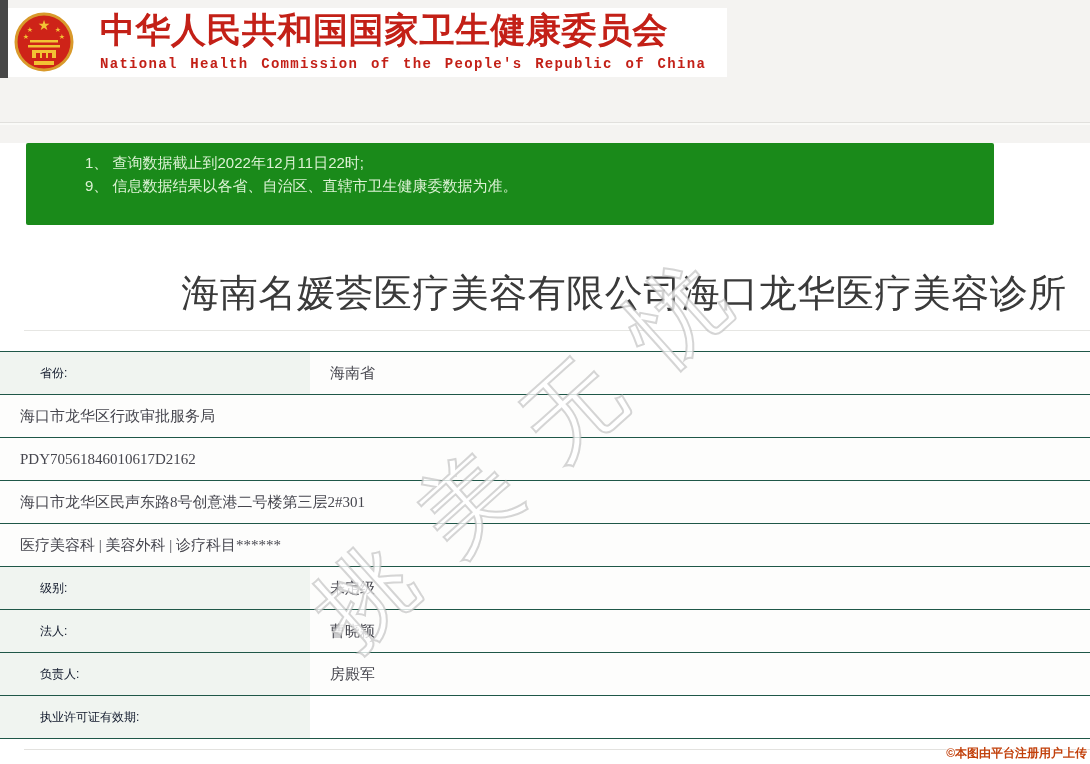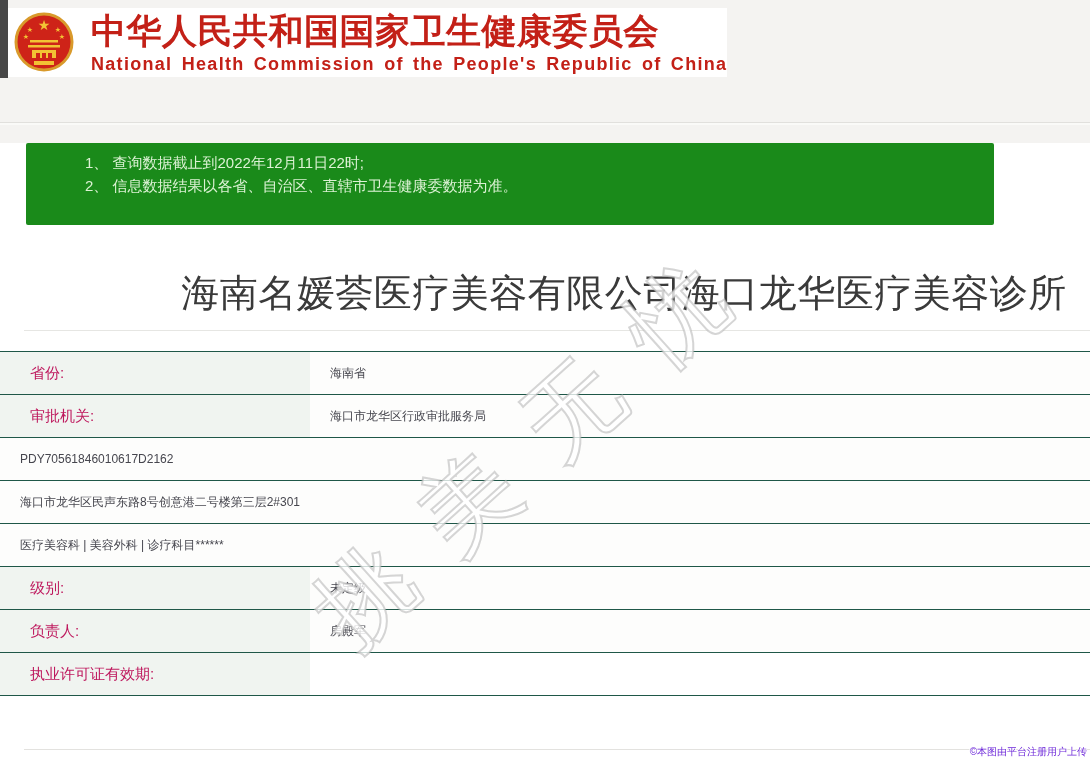--- a/index.html
+++ b/index.html
@@ -22,27 +22,27 @@
   }
   .left-dark-edge {
     position:absolute; left:0; top:0; width:8px; height:78px;
     background:#474747;
   }
   .header-card {
     position:absolute; left:8px; top:8px; width:719px; height:69px;
     background:#ffffff; display:flex; align-items:center;
   }
   .emblem-wrap { width:66px; height:66px; margin-left:3px; flex:0 0 auto; }
-  .header-titles { margin-left:14px; }
+  .header-titles { margin-left:23px;font-family:Liberation Mono, monospace; }
   .header-title-cn {
     font-size:35px; font-weight:bold; color:#c32017;
     letter-spacing:0.5px; line-height:40px; white-space:nowrap;
   }
   .header-title-en {
-    font-size:18px; font-weight:bold; color:#c32017;
+    font-size:14px; font-weight:bold; color:#c32017;
     letter-spacing:1.3px; word-spacing:3px; margin-top:3px; white-space:nowrap;
   }
 
   
   .notice-box {
     position:absolute; left:26px; top:143px; width:968px; height:82px;
     background:#1a8a1a; border-radius:2px;
     padding:9px 0 0 59px;
     color:#dcf2d4; font-size:15px; line-height:22.5px;
   }
@@ -60,47 +60,47 @@
   }
 
   
   .info-table {
     position:absolute; left:0; top:351px; width:1090px;
     border-top:1px solid #1f5748;
   }
   .row { display:flex; height:43px; border-bottom:1px solid #1f5748; }
   .label-cell {
     width:310px; background:#f0f4f0; flex:0 0 auto;
-    display:flex; align-items:center; padding-left:30px;
-    font-size:15px; color:#be185d;
+    display:flex; align-items:center; padding-left:40px;
+    font-size:12px; color:#0f172a;
   }
   .value-cell {
     flex:1; background:#fdfdfc;
     display:flex; align-items:center; padding-left:20px;
-    font-size:12px; color:#46464e;
+    font-size:15px; color:#46464e;font-family:Liberation Serif, serif;
   }
 
   
   .watermark {
     position:absolute; left:330px; top:565px;
     transform:rotate(-42deg); transform-origin:left center;
     font-size:95px; letter-spacing:45px; white-space:nowrap;
     color:rgba(255,255,255,0.78);
     -webkit-text-stroke:2px rgba(185,185,185,0.6);
     pointer-events:none; z-index:5;
   }
 
   
   .footer-line {
     position:absolute; left:24px; top:749px; width:1066px; height:1px;
     background:#e3e2df;
   }
   .copyright-note {
     position:absolute; right:3px; top:745px;
-    font-size:10px; font-weight:normal; color:#6d28d9; white-space:nowrap;
+    font-size:12px; font-weight:bold; color:#c2410c; white-space:nowrap;
     text-shadow:-1px 0 0 #fff, 1px 0 0 #fff, 0 -1px 0 #fff, 0 1px 0 #fff;
     z-index:6;
   }
 </style>
 </head>
 <body>
 
 <div class="top-zone"></div>
 <div class="top-divider"></div>
 <div class="left-dark-edge"></div>
@@ -124,49 +124,52 @@
     </svg>
   </div>
   <div class="header-titles">
     <div class="header-title-cn">中华人民共和国国家卫生健康委员会</div>
     <div class="header-title-en">National Health Commission of the People's Republic of China</div>
   </div>
 </div>
 
 <div class="notice-box">
   <div class="notice-line">1、 查询数据截止到2022年12月11日22时;</div>
-  <div class="notice-line">2、 信息数据结果以各省、自治区、直辖市卫生健康委数据为准。</div>
+  <div class="notice-line">9、 信息数据结果以各省、自治区、直辖市卫生健康委数据为准。</div>
 </div>
 
 <div class="org-title">海南名媛荟医疗美容有限公司海口龙华医疗美容诊所</div>
 <div class="title-divider"></div>
 
 <div class="info-table">
   <div class="row">
     <div class="label-cell">省份:</div>
     <div class="value-cell">海南省</div>
   </div>
   <div class="row">
-    <div class="label-cell">审批机关:</div>
     <div class="value-cell">海口市龙华区行政审批服务局</div>
   </div>
   <div class="row">
     <div class="value-cell">PDY70561846010617D2162</div>
   </div>
   <div class="row">
     <div class="value-cell">海口市龙华区民声东路8号创意港二号楼第三层2#301</div>
   </div>
   <div class="row">
     <div class="value-cell">医疗美容科 | 美容外科 | 诊疗科目******</div>
   </div>
   <div class="row">
     <div class="label-cell">级别:</div>
     <div class="value-cell">未定级</div>
   </div>
   <div class="row">
+    <div class="label-cell">法人:</div>
+    <div class="value-cell">曹晓颖</div>
+  </div>
+  <div class="row">
     <div class="label-cell">负责人:</div>
     <div class="value-cell">房殿军</div>
   </div>
   <div class="row">
     <div class="label-cell">执业许可证有效期:</div>
   </div>
 </div>
 
 <div class="watermark">挑美无忧</div>
 

